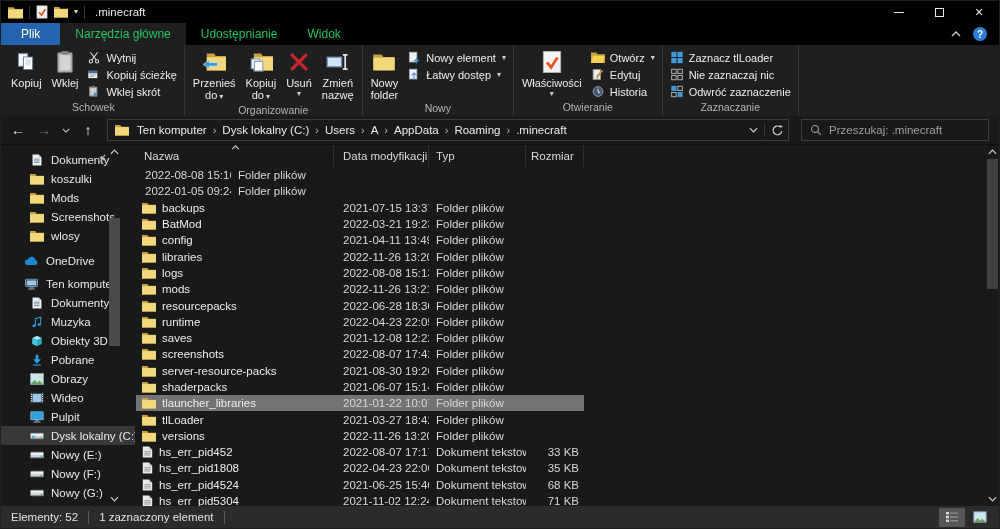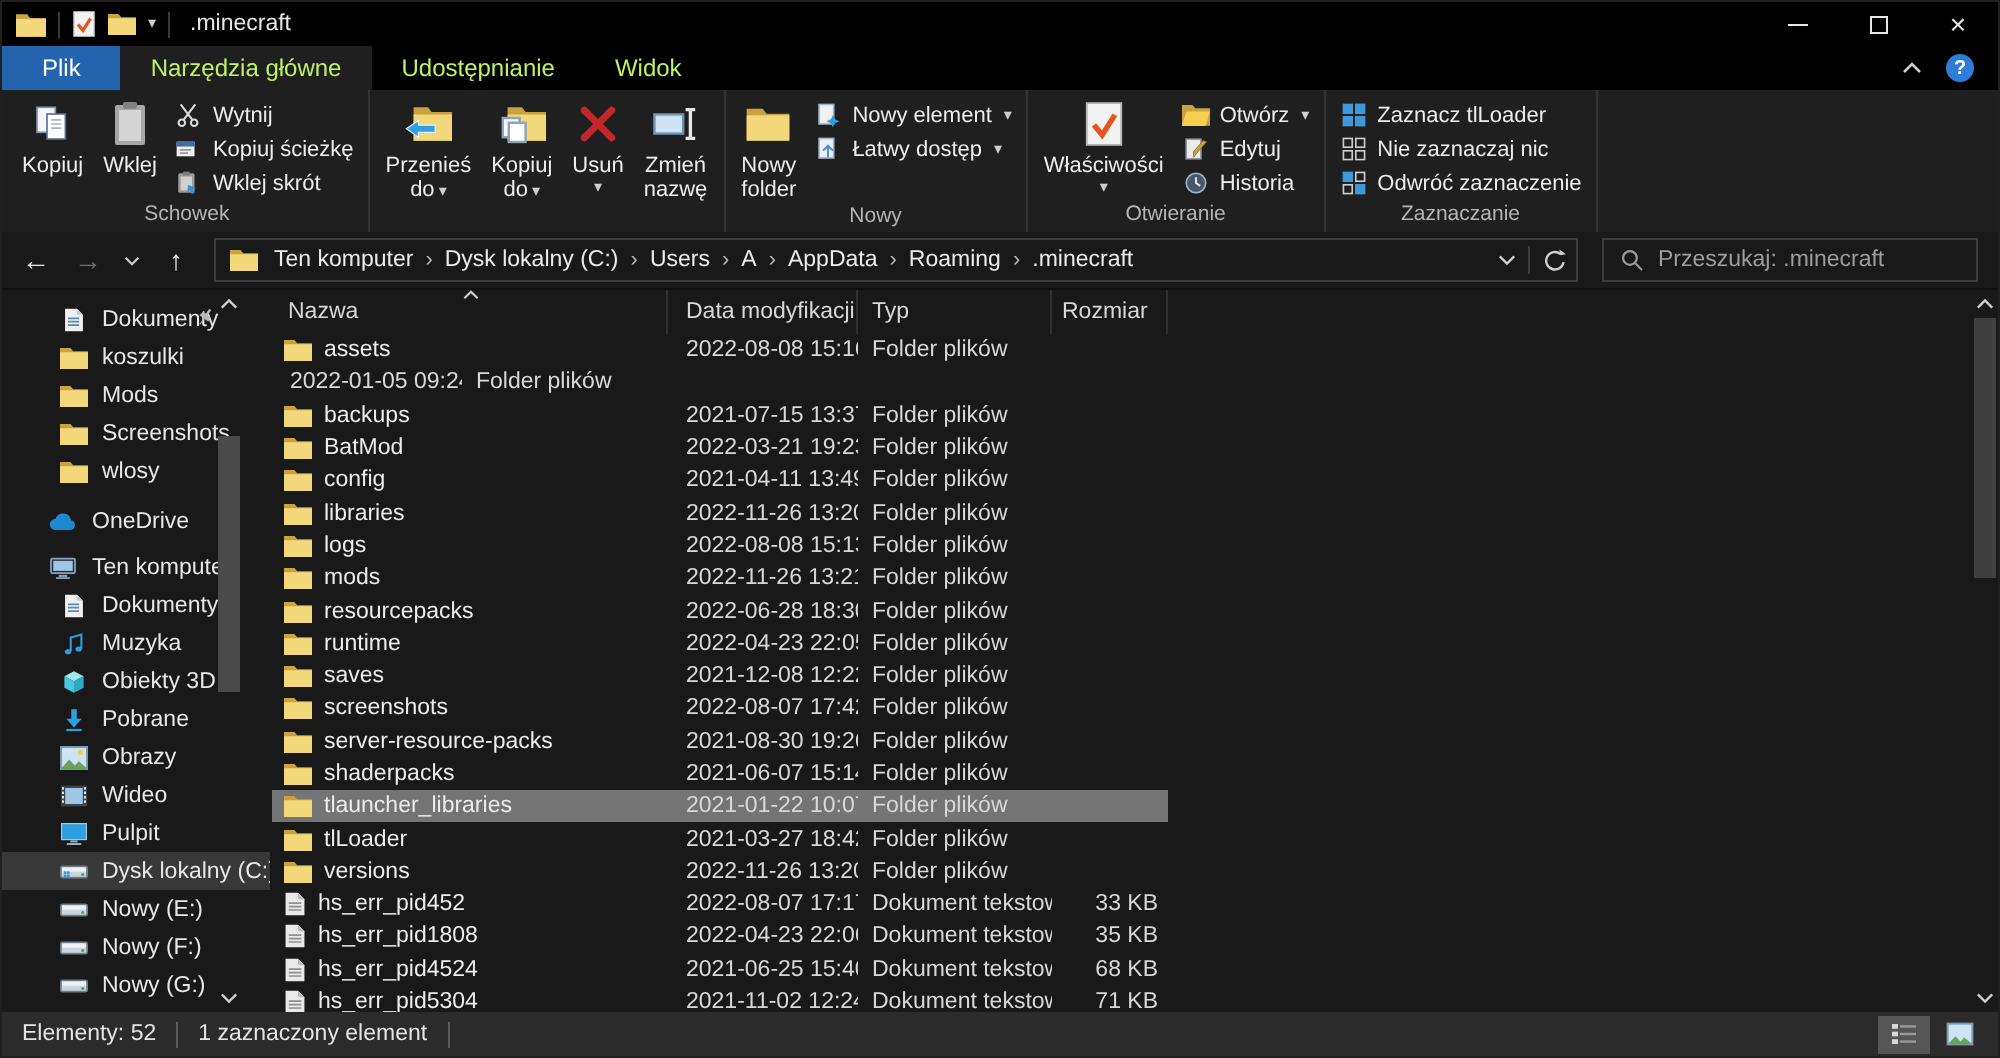--- a/index.html
+++ b/index.html
@@ -13,21 +13,21 @@
 .tsep{width:1px;height:13px;background:#3a3a3a}
 .qat-caret{font-size:8px;color:#cfcfcf;line-height:1}
 .wtitle{font-size:11.5px;color:#e8e8e8;margin-left:4px}
 .wbtns{position:absolute;right:0;top:0;display:flex;height:22px}
 .wbtn{width:40px;display:flex;align-items:center;justify-content:center;color:#e8e8e8}
 .wbtn .mini{width:10px;height:1px;background:#e8e8e8}
 .wbtn .maxi{width:9px;height:9px;border:1px solid #e8e8e8}
 .wbtn.close{font-size:14px}
 
 .tabrow{height:22px;background:var(--c-titlebar_bg,#000);display:flex;align-items:stretch;position:relative}
-.tab{display:flex;align-items:center;padding:0 15px;font-size:12px;color:#bef264;cursor:default}
+.tab{display:flex;align-items:center;padding:0 15px;font-size:12px;color:#22c55e;cursor:default}
 .tab.file{background:var(--c-accent_tab,#2463ad);color:#fff;padding:0 20px}
 .tab.active{background:var(--c-ribbon_bg,#1f1f1f)}
 .tabrow-right{position:absolute;right:12px;top:0;height:22px;display:flex;align-items:center;gap:12px}
 .helpdot{width:14px;height:14px;border-radius:50%;background:#2e7cd6;color:#fff;font-size:10px;font-weight:bold;
  display:flex;align-items:center;justify-content:center}
 
 .ribbon{height:71px;background:var(--c-ribbon_bg,#1f1f1f);display:flex;align-items:stretch;padding-left:2px}
 .rgroup{display:flex;flex-direction:column;border-right:1px solid #353535}
 .rgroup-content{flex:1;display:flex;align-items:flex-start;padding:3px 3px 0 3px}
 .rgroup-label{font-size:10.5px;color:#b5b5b5;text-align:center;padding:0 8px 3px;white-space:nowrap}
@@ -259,20 +259,21 @@
                 <svg viewBox="0 0 20 16">
                   <rect x="1" y="4" width="12" height="8" fill="#cfe3f2" stroke="#6a92b4"></rect>
                   <path stroke="#e8e8e8" stroke-width="1.4" fill="none" d="M16 2v12M14 2h4M14 14h4"></path>
                 </svg>
               </span>
             </div>
             <div class="rline"><span>Zmień</span></div>
             <div class="rline"><span>nazwę</span></div>
           </div>
         </div>
+        <div class="rgroup-label">Organizowanie</div>
       </div>
       <div class="rgroup">
         <div class="rgroup-content">
           <div class="rbig">
             <div class="ricon">
               <span class="icn" style="width: 24px; height: 20px;">
                 <svg viewBox="0 0 18 15">
                   <path fill="#caa23f" d="M1 1.8h6l1.5 1.9H17v10H1z"></path>
                   <path fill="#f3d87b" d="M1 4.2h16v9.6H1z"></path>
                 </svg>
@@ -693,29 +694,20 @@
           </div>
           <div class="hcell c2">
             <span>Typ</span>
           </div>
           <div class="hcell c3">
             <span>Rozmiar</span>
           </div>
         </div>
       <div class="rows" id="rows">
           <div class="frow">
-            <div class="cell name">
-              <span class="icn" style="width: 14px; height: 12px;">
-                <svg viewBox="0 0 16 13">
-                  <path fill="#caa23f" d="M0 .8h6l1.5 1.9H16v10H0z"></path>
-                  <path fill="#f3d87b" d="M0 3.2h16v9.6H0z"></path>
-                </svg>
-              </span>
-              <span>assets</span>
-            </div>
             <div class="cell date">2022-08-08 15:16</div>
             <div class="cell type">Folder plików</div>
             <div class="cell size"></div>
           </div>
           <div class="frow">
             <div class="cell date">2022-01-05 09:24</div>
             <div class="cell type">Folder plików</div>
             <div class="cell size"></div>
           </div>
           <div class="frow">

